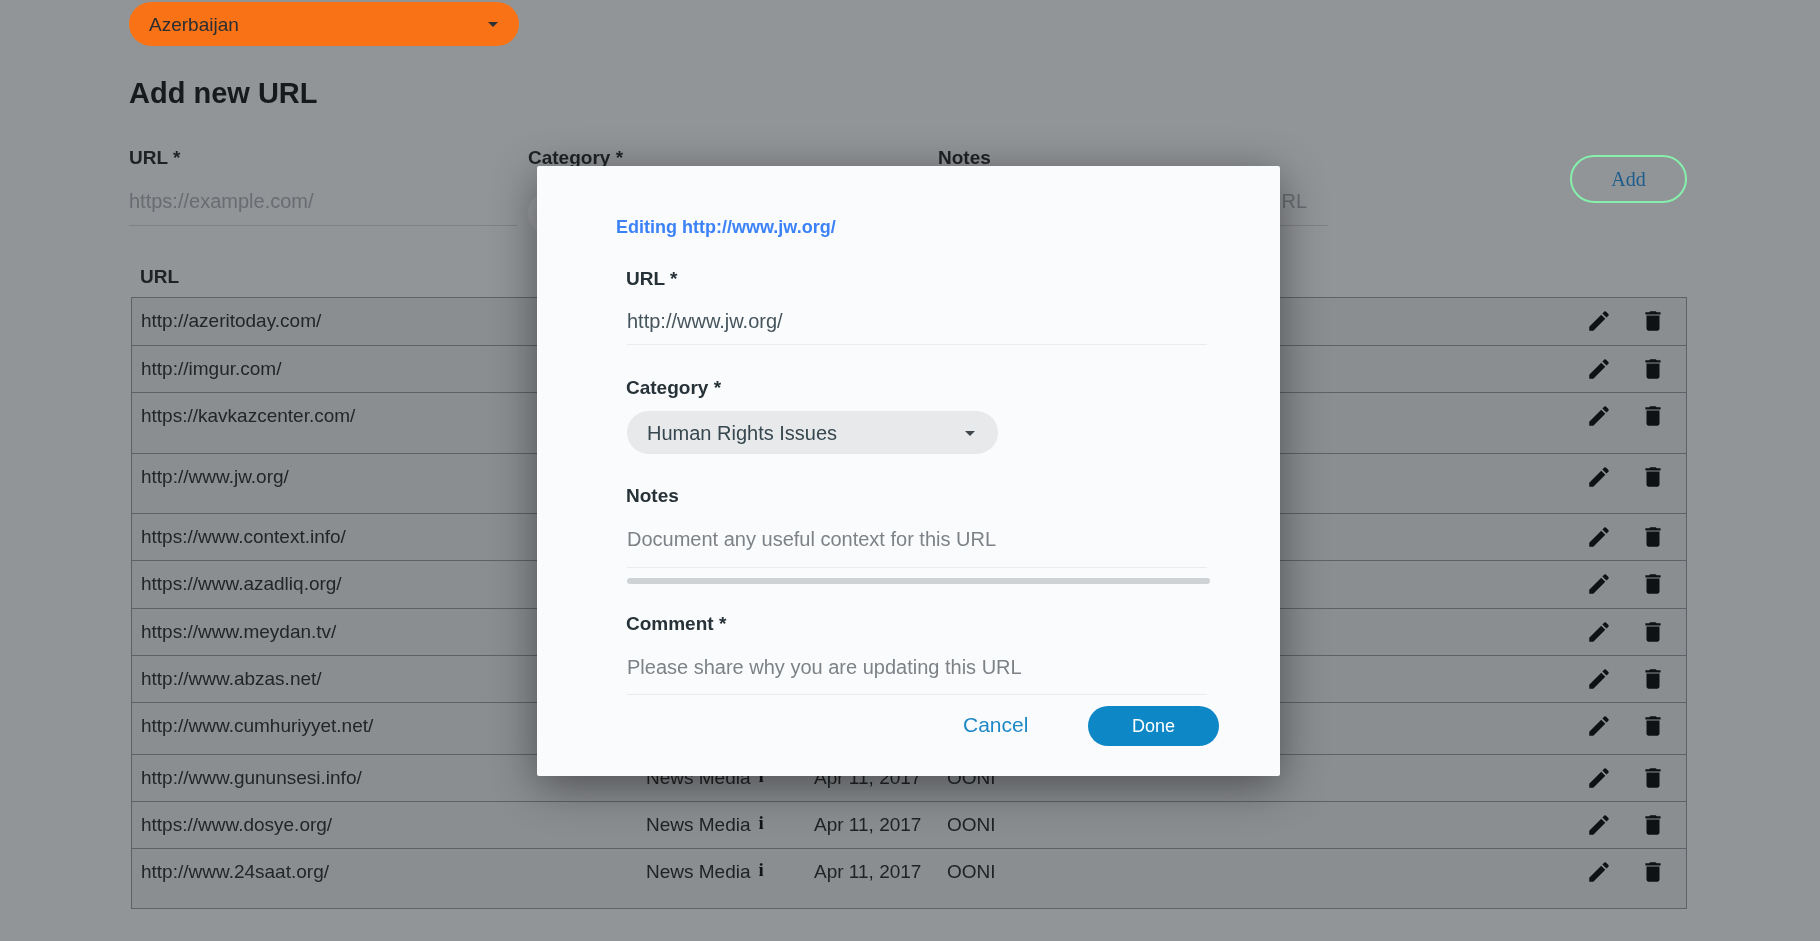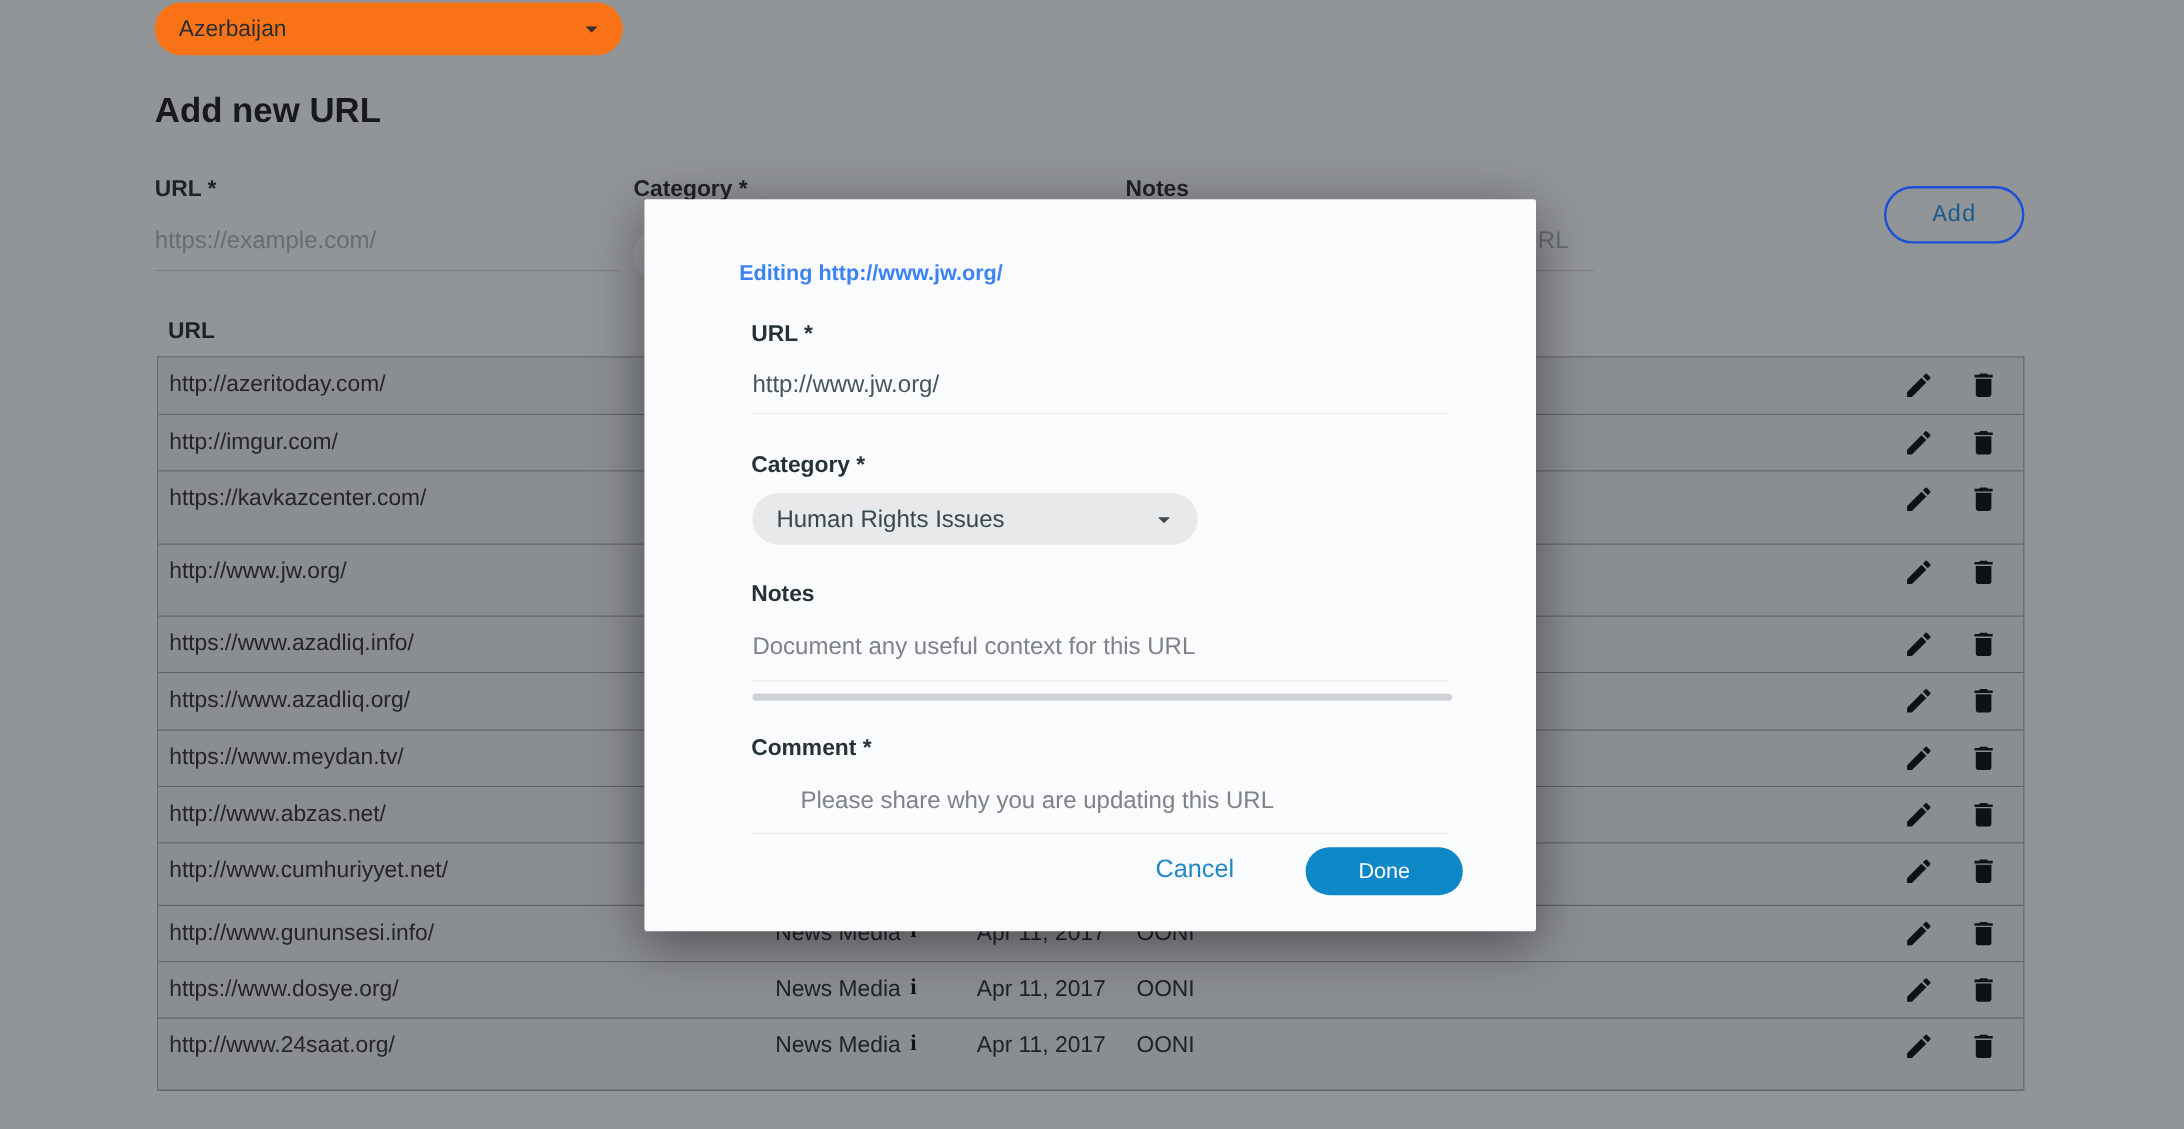--- a/index.html
+++ b/index.html
@@ -40,22 +40,22 @@
   .bg-underline { position:absolute; top:225px; height:1px; background:#7e8185; }
 
   .bg-cat-pill {
     position:absolute; left:528px; top:191px; width:390px; height:44px;
     background:#9b9ea1; border-radius:22px;
   }
   .bg-cat-pill .caret { position:absolute; right:14px; top:10px; }
 
   .add-btn {
     position:absolute; left:1570px; top:155px; width:117px; height:48px;
-    background:transparent; border:2px solid #1d4ed8; border-radius:24px;
-    color:#1a5c8c; font-size:20px; font-family:Liberation Mono, monospace;
+    background:transparent; border:2px solid #86efac; border-radius:24px;
+    color:#1a5c8c; font-size:20px; font-family:Liberation Serif, serif;
     cursor:pointer;
   }
 
   .table-header {
     position:absolute; left:140px; top:267px; font-size:19px; font-weight:bold;
     color:#1f2225; line-height:1;
   }
   .url-table {
     position:absolute; left:131px; top:297px; width:1556px;
     border:1px solid #5e6266; border-bottom:none;
@@ -194,21 +194,21 @@
       <div class="trow" style="height: 60px;">
         <span class="cell url-cell">http://www.jw.org/</span>
         <button class="icon-btn edit-btn"><svg width="26" height="26" viewBox="0 0 24 24">
             <path fill="#0f1215" d="M3 17.25V21h3.75L17.81 9.94l-3.75-3.75L3 17.25zM20.71 7.04c.39-.39.39-1.02 0-1.41l-2.34-2.34a.9959.9959 0 0 0-1.41 0l-1.83 1.83 3.75 3.75 1.83-1.83z"></path>
           </svg></button>
         <button class="icon-btn del-btn"><svg width="26" height="26" viewBox="0 0 24 24">
             <path fill="#0f1215" d="M6 19c0 1.1.9 2 2 2h8c1.1 0 2-.9 2-2V7H6v12zM19 4h-3.5l-1-1h-5l-1 1H5v2h14V4z"></path>
           </svg></button>
       </div>
       <div class="trow" style="height: 47px;">
-        <span class="cell url-cell">https://www.azadliq.info/</span>
+        <span class="cell url-cell">https://www.context.info/</span>
         <button class="icon-btn edit-btn"><svg width="26" height="26" viewBox="0 0 24 24">
             <path fill="#0f1215" d="M3 17.25V21h3.75L17.81 9.94l-3.75-3.75L3 17.25zM20.71 7.04c.39-.39.39-1.02 0-1.41l-2.34-2.34a.9959.9959 0 0 0-1.41 0l-1.83 1.83 3.75 3.75 1.83-1.83z"></path>
           </svg></button>
         <button class="icon-btn del-btn"><svg width="26" height="26" viewBox="0 0 24 24">
             <path fill="#0f1215" d="M6 19c0 1.1.9 2 2 2h8c1.1 0 2-.9 2-2V7H6v12zM19 4h-3.5l-1-1h-5l-1 1H5v2h14V4z"></path>
           </svg></button>
       </div>
       <div class="trow" style="height: 48px;">
         <span class="cell url-cell">https://www.azadliq.org/</span>
         <button class="icon-btn edit-btn"><svg width="26" height="26" viewBox="0 0 24 24">
@@ -303,20 +303,20 @@
       </span>
     </div>
 
     <div class="mlabel" style="top:320px;">Notes</div>
     <div class="mplaceholder" style="top:363px;">Document any useful context for this URL</div>
     <div class="munderline" style="top:401px;"></div>
 
     <div class="section-divider"></div>
 
     <div class="mlabel" style="top:448px;">Comment *</div>
-    <div class="mplaceholder" style="top:491px;margin-left:40px;">Please share why you are updating this URL</div>
+    <div class="mplaceholder" style="top:491px;">Please share why you are updating this URL</div>
     <div class="munderline" style="top:528px;"></div>
 
     <button class="cancel-btn">Cancel</button>
     <button class="done-btn">Done</button>
   </div>
 
 </div>
 
 </body></html>

